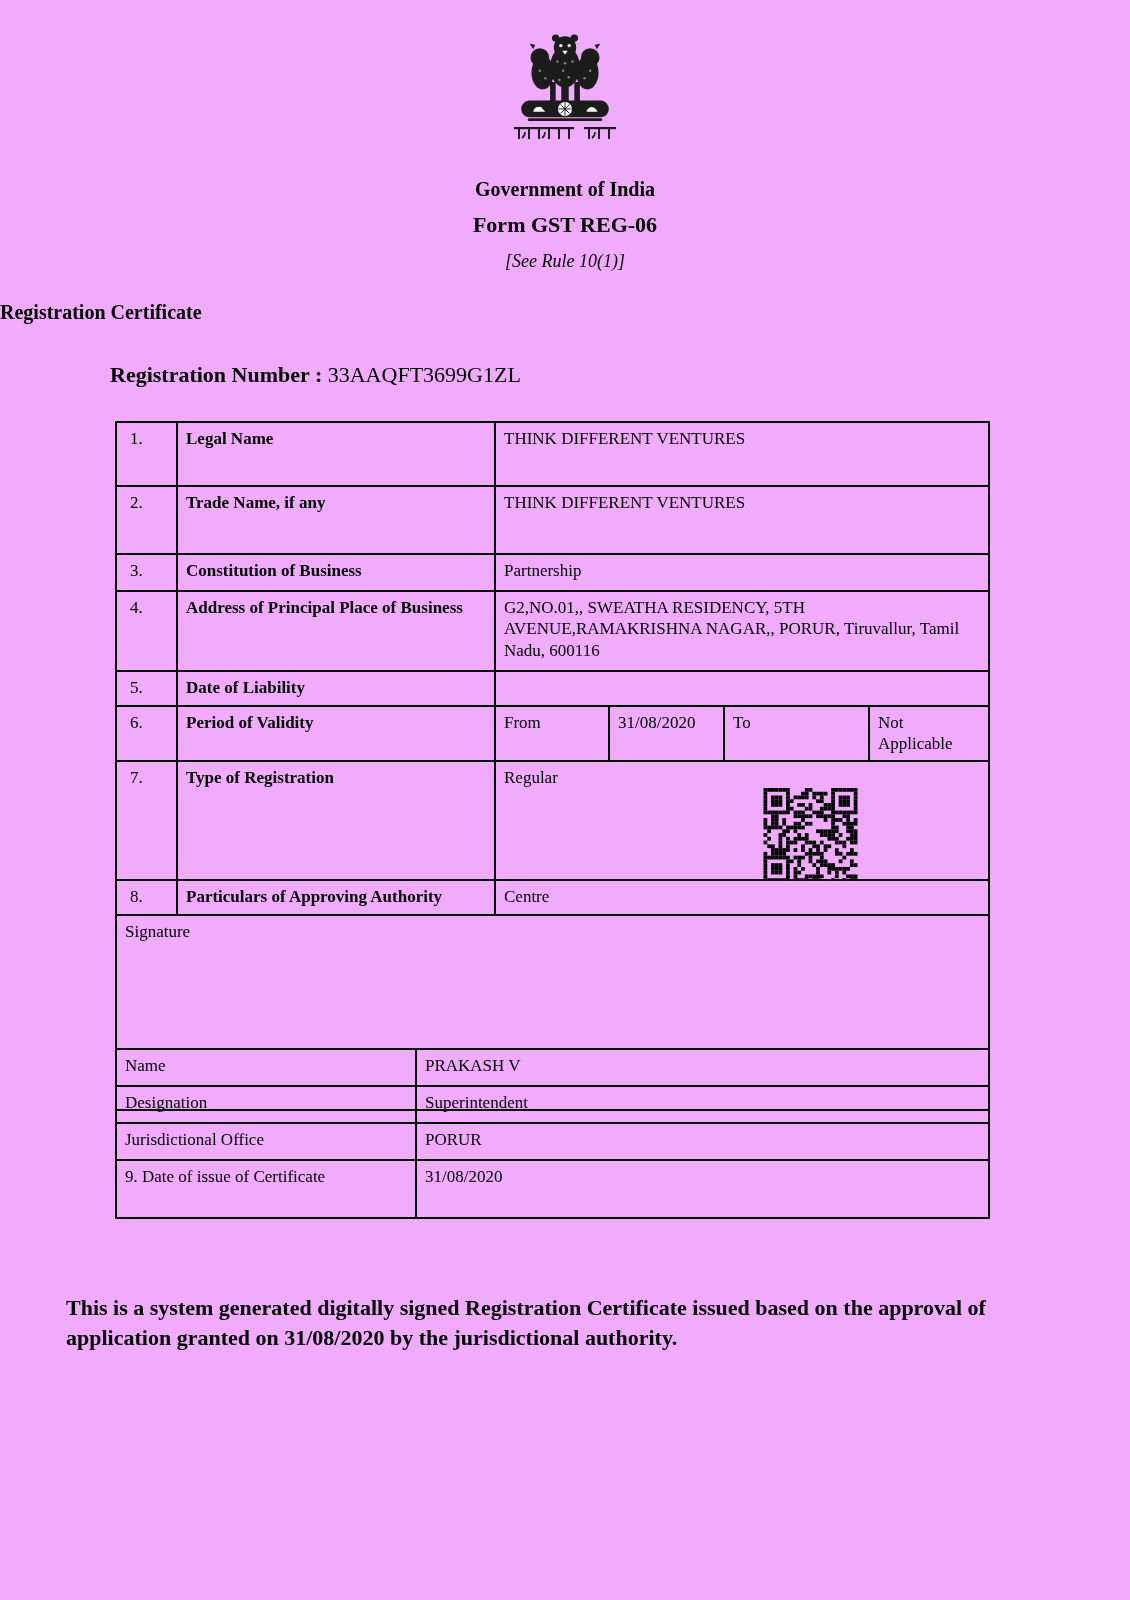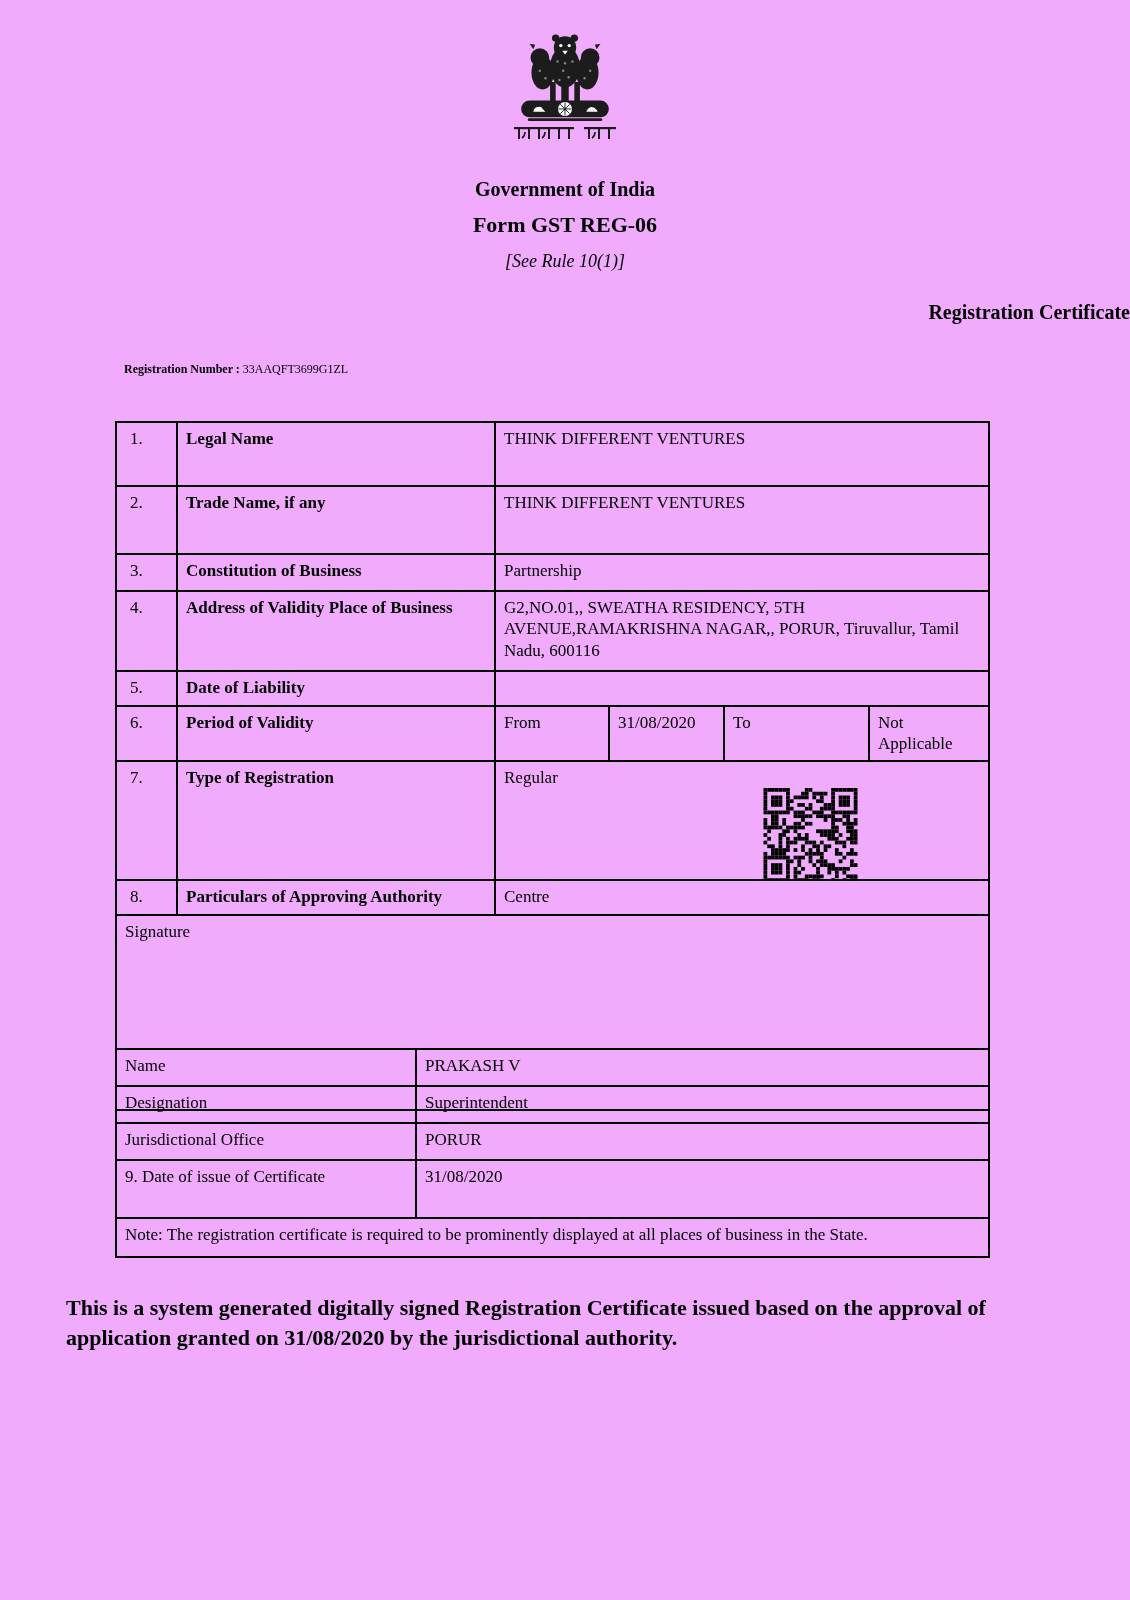--- a/index.html
+++ b/index.html
@@ -14,24 +14,24 @@
   
   .emblem-wrap { position:absolute; top:26px; left:0; width:100%; text-align:center; }
   .emblem-wrap svg { display:block; margin:0 auto; }
   .motto-svg { margin-top:4px !important; }
 
   
   .header-block { position:absolute; top:178px; left:0; width:100%; text-align:center; }
   .h-govt  { font-size:20px; font-weight:bold; margin-bottom:11px; }
   .h-form  { font-size:22px; font-weight:bold; margin-bottom:13px;text-align:center; }
   .h-rule  { font-size:18px; font-style:italic; }
-  .h-title { position:absolute; top:301px; left:0; width:100%; text-align:right;
+  .h-title { position:absolute; top:301px; left:0; width:100%; text-align:left;
              font-size:20px; font-weight:bold; }
 
-  .reg-line { position:absolute; top:362px; left:124px; font-size:12px; }
+  .reg-line { position:absolute; top:362px; left:110px; font-size:22px; }
   .reg-line .lbl { font-weight:bold; }
 
   
   .tbl { position:absolute; left:115px; border-collapse:collapse; table-layout:fixed; }
   .tbl td { border:2px solid #000; vertical-align:top; padding:5px 8px; font-size:17px; line-height:1.25; overflow:hidden; }
   .tbl-main { top:421px; width:873px; }
   .tbl-sign { top:1048px; width:873px; }
   td.num { padding-left:13px; }
   td.flabel { font-weight:bold; }
   .r1 td { height:64px; }
@@ -166,21 +166,21 @@
       <td class="flabel">Trade Name, if any</td>
       <td colspan="4">THINK DIFFERENT VENTURES</td>
     </tr>
     <tr class="r3">
       <td class="num">3.</td>
       <td class="flabel">Constitution of Business</td>
       <td colspan="4">Partnership</td>
     </tr>
     <tr class="r4">
       <td class="num">4.</td>
-      <td class="flabel">Address of Validity Place of Business</td>
+      <td class="flabel">Address of Principal Place of Business</td>
       <td colspan="4">G2,NO.01,, SWEATHA RESIDENCY, 5TH AVENUE,RAMAKRISHNA NAGAR,, PORUR, Tiruvallur, Tamil Nadu, 600116</td>
     </tr>
     <tr class="r5">
       <td class="num">5.</td>
       <td class="flabel">Date of Liability</td>
       <td colspan="4"></td>
     </tr>
     <tr class="r6">
       <td class="num">6.</td>
       <td class="flabel">Period of Validity</td>
@@ -557,21 +557,18 @@
       <td>Superintendent</td>
     </tr>
     <tr class="row-officer">
       <td>Jurisdictional Office</td>
       <td>PORUR</td>
     </tr>
     <tr class="row-date">
       <td>9. Date of issue of Certificate</td>
       <td>31/08/2020</td>
     </tr>
-    <tr class="row-note">
-      <td colspan="2">Note: The registration certificate is required to be prominently displayed at all places of business in the State.</td>
-    </tr>
   </tbody>
     </table>
 
   <div class="footer-par">This is a system generated digitally signed Registration Certificate issued based on the approval of application granted on 31/08/2020 by the jurisdictional authority.</div>
 
 </div>
 
 </body></html>

